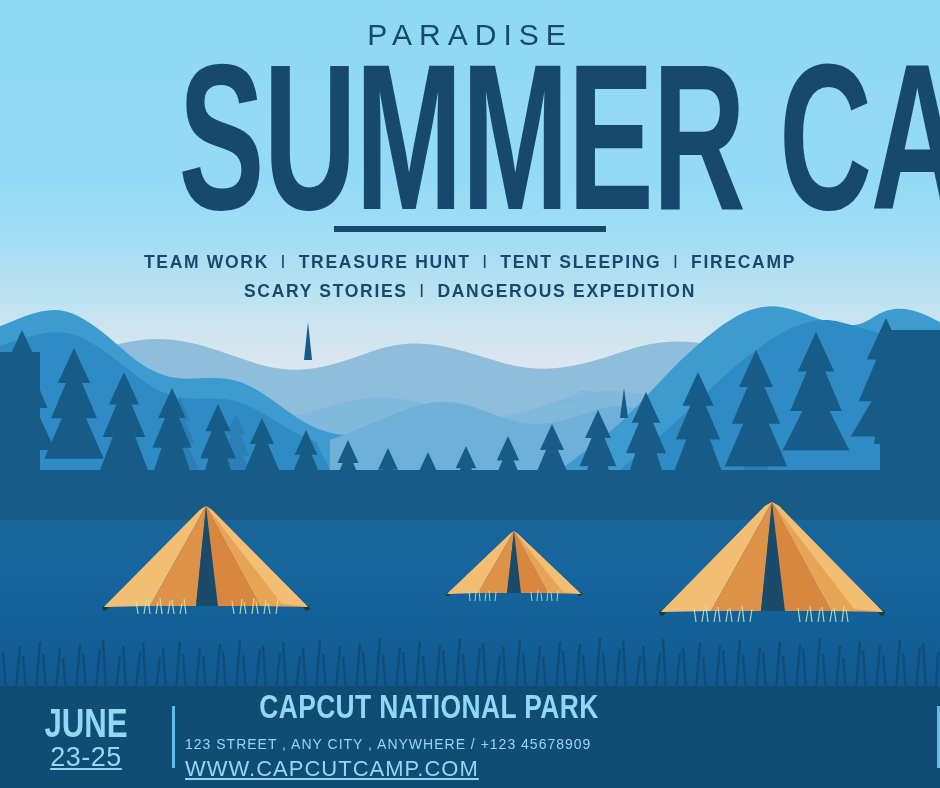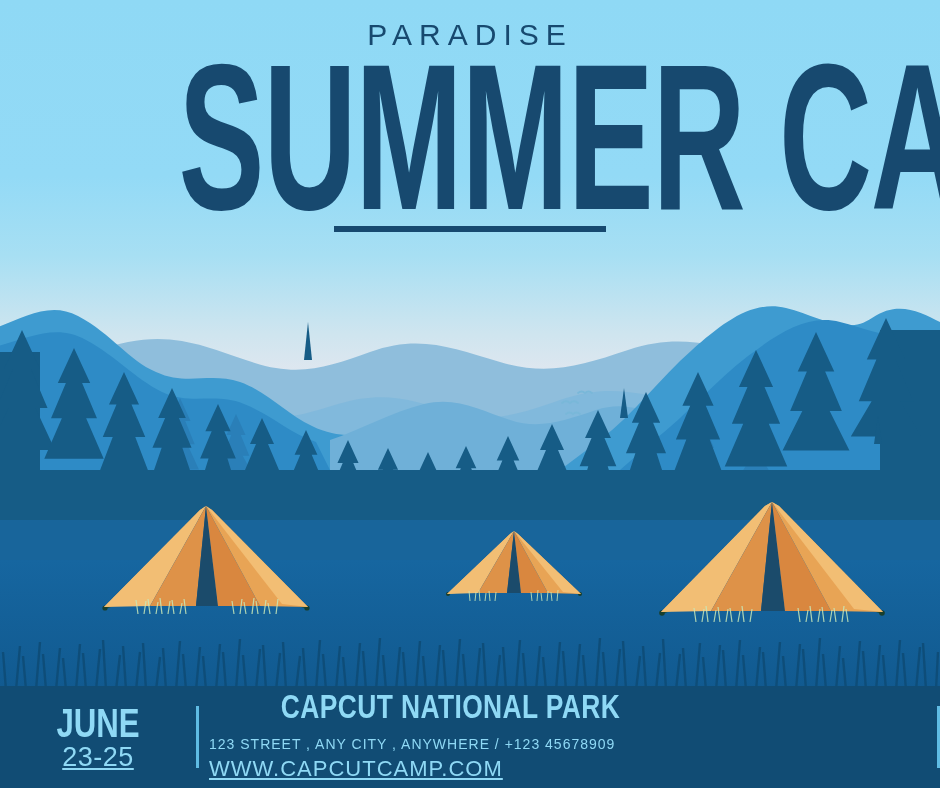--- a/index.html
+++ b/index.html
@@ -93,21 +93,21 @@
     position:absolute; left:0; top:628px; width:940px; height:62px; z-index:14;
   }
 
   
   .banner {
     position:absolute; left:0; top:686px; width:940px; height:102px;
     background:#114C74; z-index:30;
     display:flex; align-items:center;
   }
   .banner-date {
-    width:196px; text-align:center; color:#8FD9F5; flex:none;
+    width:172px; text-align:center; color:#8FD9F5; flex:none;
   }
   .date-month {
     font-size:40px; font-weight:700; letter-spacing:0px;
     transform:scaleX(0.78); transform-origin:center;
     line-height:0.95;
   }
   .date-days {
     font-size:27px; font-weight:400; letter-spacing:0.5px;
     margin-top:2px; line-height:1;text-decoration:underline;
   }
@@ -492,20 +492,36 @@
         <path d="M916,62 L920,19"></path>
         <path d="M926,62 L923,15"></path>
       <path d="M936,62 L938,24"></path>
     </g>
   </svg>
 
   <div class="title-block">
     <div class="paradise">PARADISE</div>
     <div class="maintitle">SUMMER CAMP</div>
     <div class="rule"></div>
+    <div class="features">
+      <div>
+        <span>TEAM WORK</span>
+        <span class="sep">I</span>
+        <span>TREASURE HUNT</span>
+        <span class="sep">I</span>
+        <span>TENT SLEEPING</span>
+        <span class="sep">I</span>
+        <span>FIRECAMP</span>
+      </div>
+      <div>
+        <span>SCARY STORIES</span>
+        <span class="sep">I</span>
+        <span>DANGEROUS EXPEDITION</span>
+      </div>
+    </div>
   </div>
 
   <div class="banner">
     <div class="banner-date">
       <div class="date-month">JUNE</div>
       <div class="date-days">23-25</div>
     </div>
     <div class="divider"></div>
     <div class="banner-mid">
       <div class="mid-title">CAPCUT NATIONAL PARK</div>

